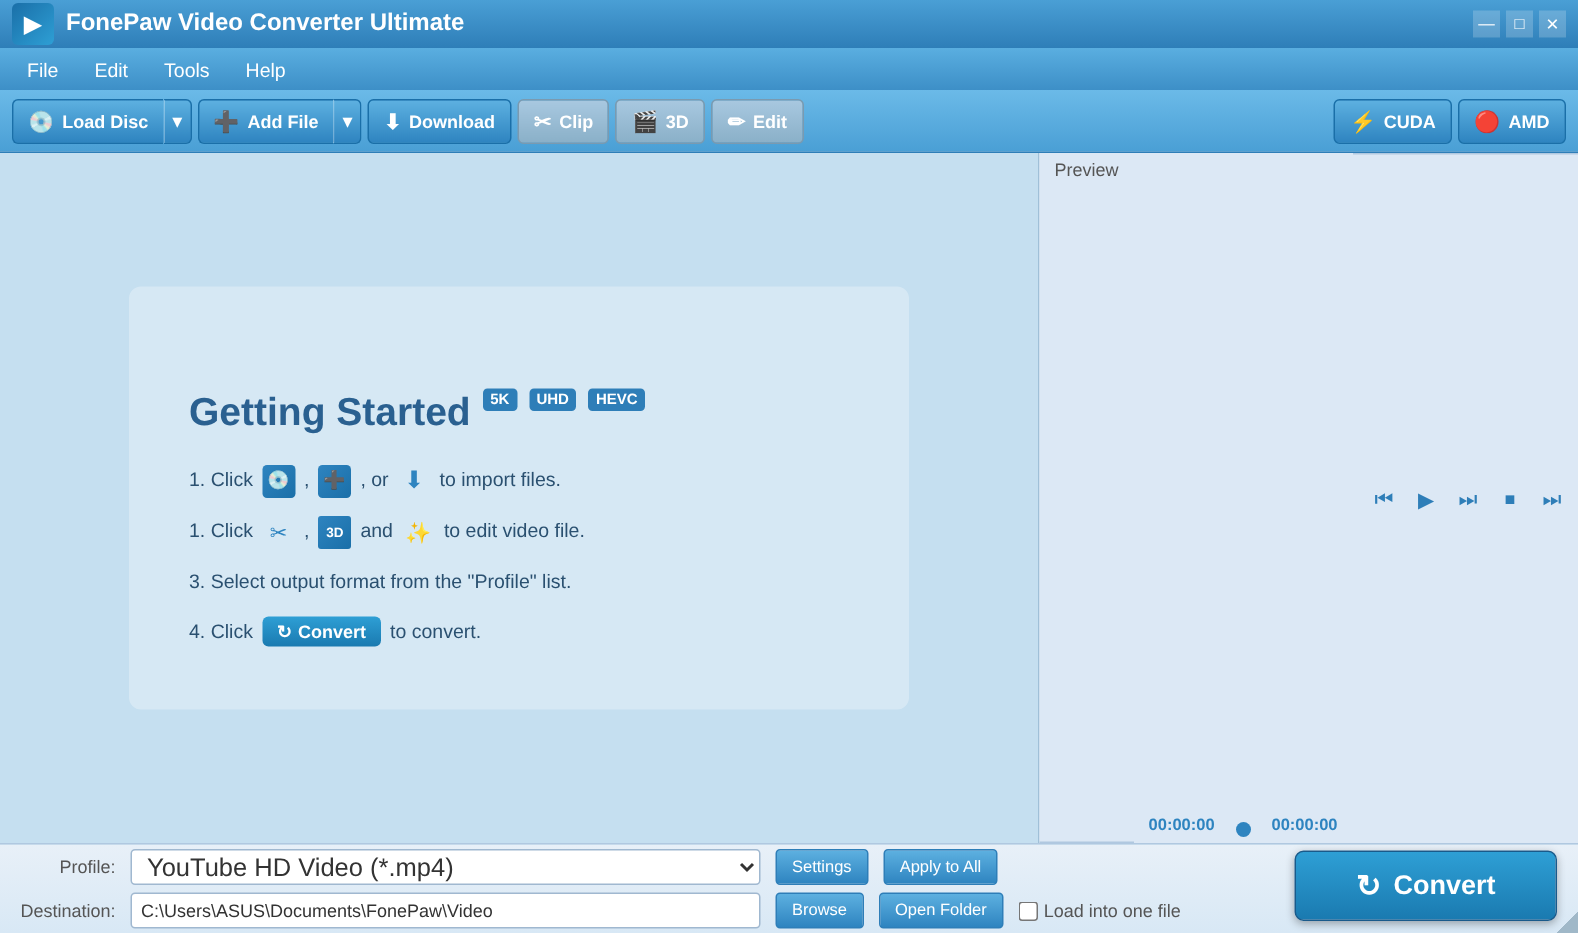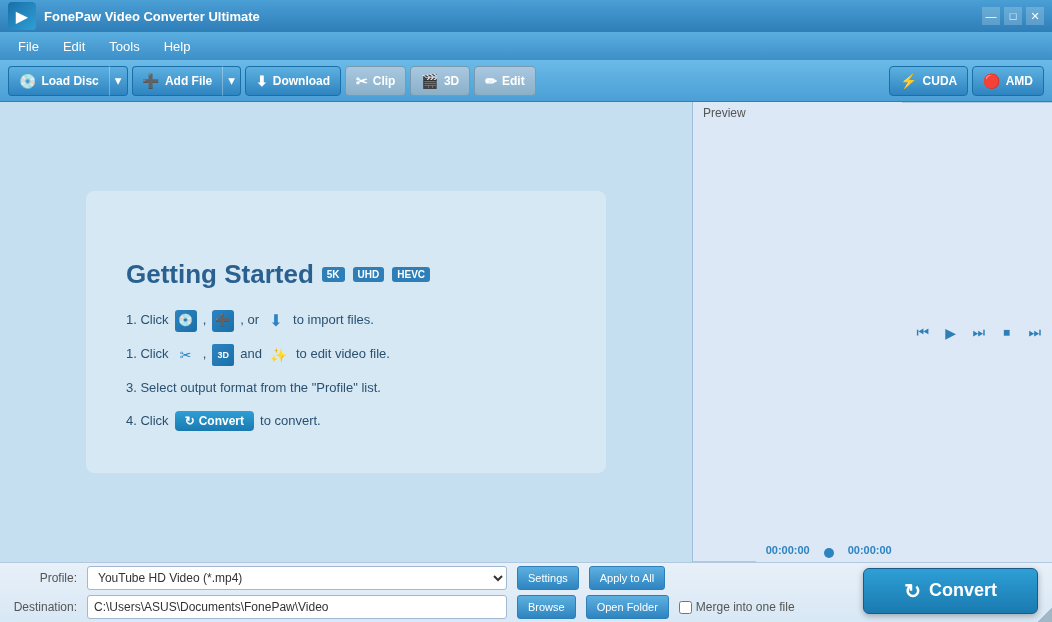--- a/index.html
+++ b/index.html
@@ -16,21 +16,21 @@
       justify-content: space-between;
     }
     .title-bar-left { display: flex; align-items: center; gap: 8px; }
     .app-icon {
       width: 28px; height: 28px;
       background: linear-gradient(135deg, #1a6fa8, #2e9fd5);
       border-radius: 4px;
       display: flex; align-items: center; justify-content: center;
       color: white; font-size: 16px;
     }
-    .title-text { font-size: 13px; font-weight: bold; color: white; }
+    .title-text { font-size: 16px; font-weight: bold; color: white; }
     .window-controls { display: flex; gap: 4px; }
     .win-btn {
       width: 18px; height: 18px;
       background: rgba(255,255,255,0.2);
       border: none; cursor: pointer; color: white; font-size: 11px;
       display: flex; align-items: center; justify-content: center;
     }
 
     
     .menu-bar {
@@ -118,21 +118,21 @@
       padding: 30px 40px;
       max-width: 520px;
       width: 100%;
     }
     .gs-title {
       font-size: 26px;
       font-weight: bold;
       color: #2a6090;
       margin-bottom: 20px;
       display: flex;
-      align-items: center;
+      align-items: flex-start;
       gap: 8px;
       margin-top: 38px;
     }
     .gs-badge {
       display: inline-block;
       background: #2e7eb8;
       color: white;
       font-size: 10px;
       font-weight: bold;
       padding: 2px 5px;
@@ -289,21 +289,21 @@
       color: #555;
       min-width: 65px;
       text-align: right;
     }
     .profile-select {
       flex: 0 0 420px;
       height: 24px;
       border: 1px solid #a0b8d0;
       border-radius: 3px;
       background: white;
-      font-size: 12px;
+      font-size: 17px;
       padding: 0 6px;
       color: #333;
       cursor: pointer;
     }
     .dest-input {
       flex: 0 0 420px;
       height: 24px;
       border: 1px solid #a0b8d0;
       border-radius: 3px;
       background: white;
@@ -566,21 +566,21 @@
       <button class="small-btn">Settings</button>
       <button class="small-btn">Apply to All</button>
     </div>
     <div class="dest-row">
       <span class="label-text">Destination:</span>
       <input class="dest-input" type="text" value="C:\Users\ASUS\Documents\FonePaw\Video" style="">
       <button class="small-btn">Browse</button>
       <button class="small-btn">Open Folder</button>
       <div class="checkbox-row">
         <input type="checkbox" style="">
-        <span>Merge into one file</span>
+        <span>Load into one file</span>
       </div>
     </div>
   </div>
 
   <div style="padding-right: 14px; padding-bottom: 4px;">
     <button class="convert-big-btn">
       <span class="refresh-icon">↻</span>
       <span>Convert</span>
     </button>
   </div>

